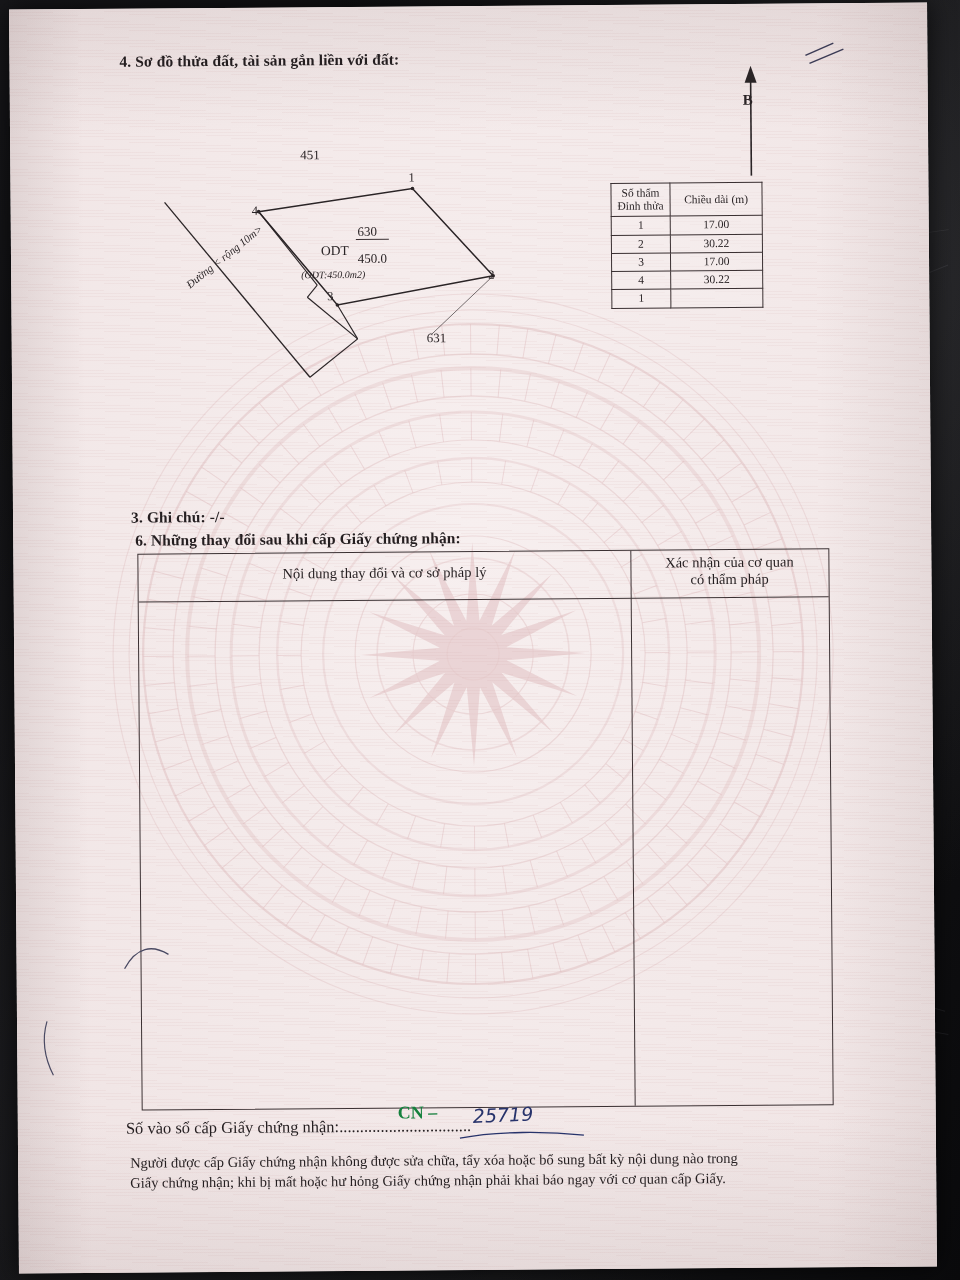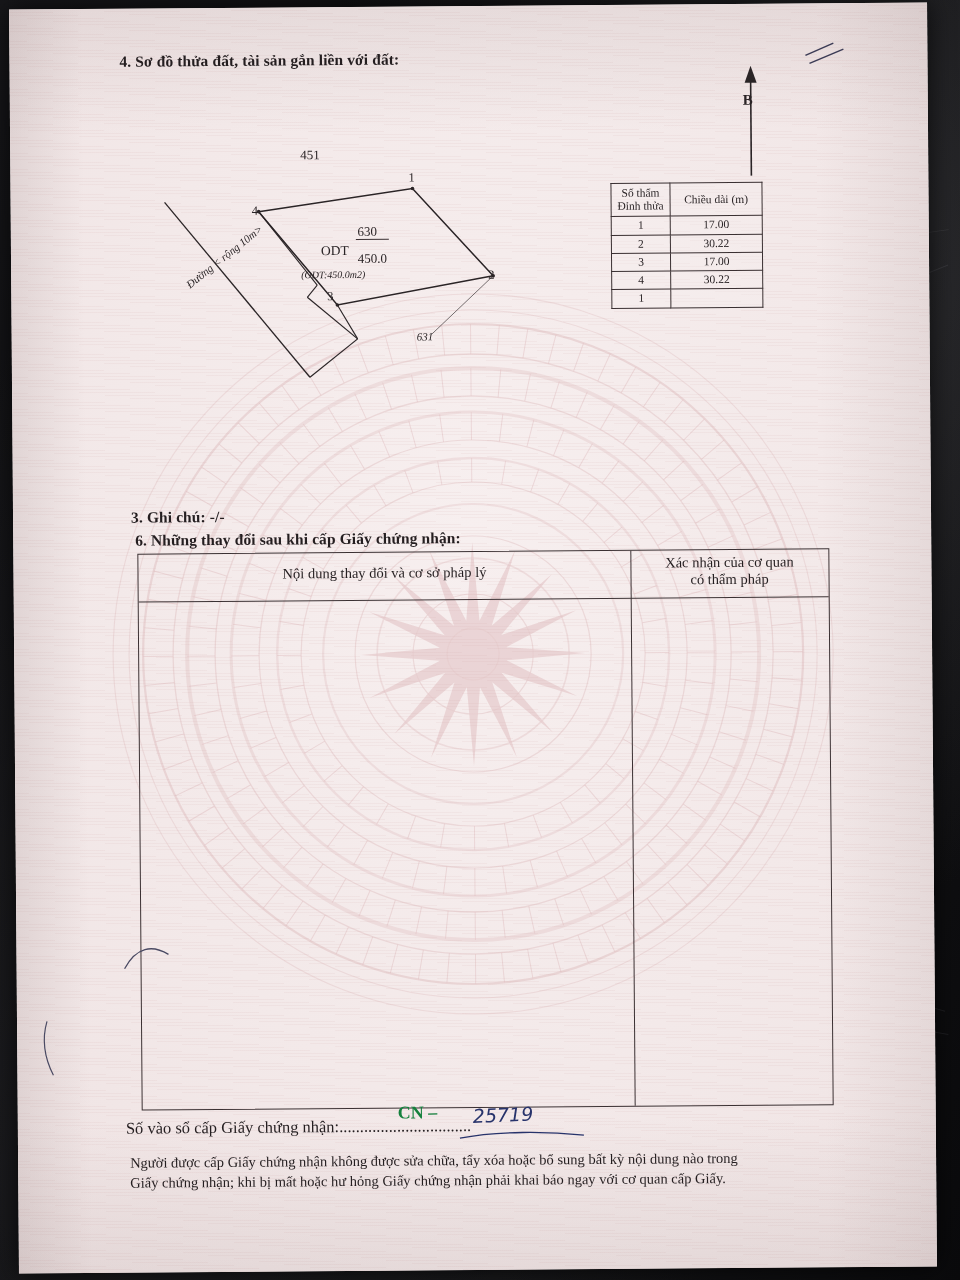--- a/index.html
+++ b/index.html
@@ -545,21 +545,21 @@
           <line x1="206" y1="178" x2="226" y2="212" stroke="#2a2426" stroke-width="1.1"></line>
           <line x1="362" y1="150" x2="300" y2="208" stroke="#2a2426" stroke-width="0.9" opacity="0.7"></line>
 
           <circle cx="282" cy="62" r="1.8" fill="#2a2426"></circle>
           <circle cx="362" cy="150" r="1.8" fill="#2a2426"></circle>
           <circle cx="206" cy="178" r="1.8" fill="#2a2426"></circle>
           <circle cx="128" cy="84" r="1.8" fill="#2a2426"></circle>
         </svg>
 
         <span class="lbl" style="left:170px; top:20px; font-size:13px;">451</span>
-        <span class="lbl" style="left:285px; top:204px; font-size:11px;font-style:italic;">631</span>
+        <span class="lbl" style="left:295px; top:204px; font-size:13px;">631</span>
 
         <span class="lbl" style="left:278px; top:44px;">1</span>
         <span class="lbl" style="left:357px; top:142px;">2</span>
         <span class="lbl" style="left:196px; top:162px;">3</span>
         <span class="lbl" style="left:121px; top:76px;">4</span>
 
         <div class="odt-wrap" style="left:190px; top:98px;">
           <span>ODT</span>
           <span class="frac">
             <span class="num">630</span>

